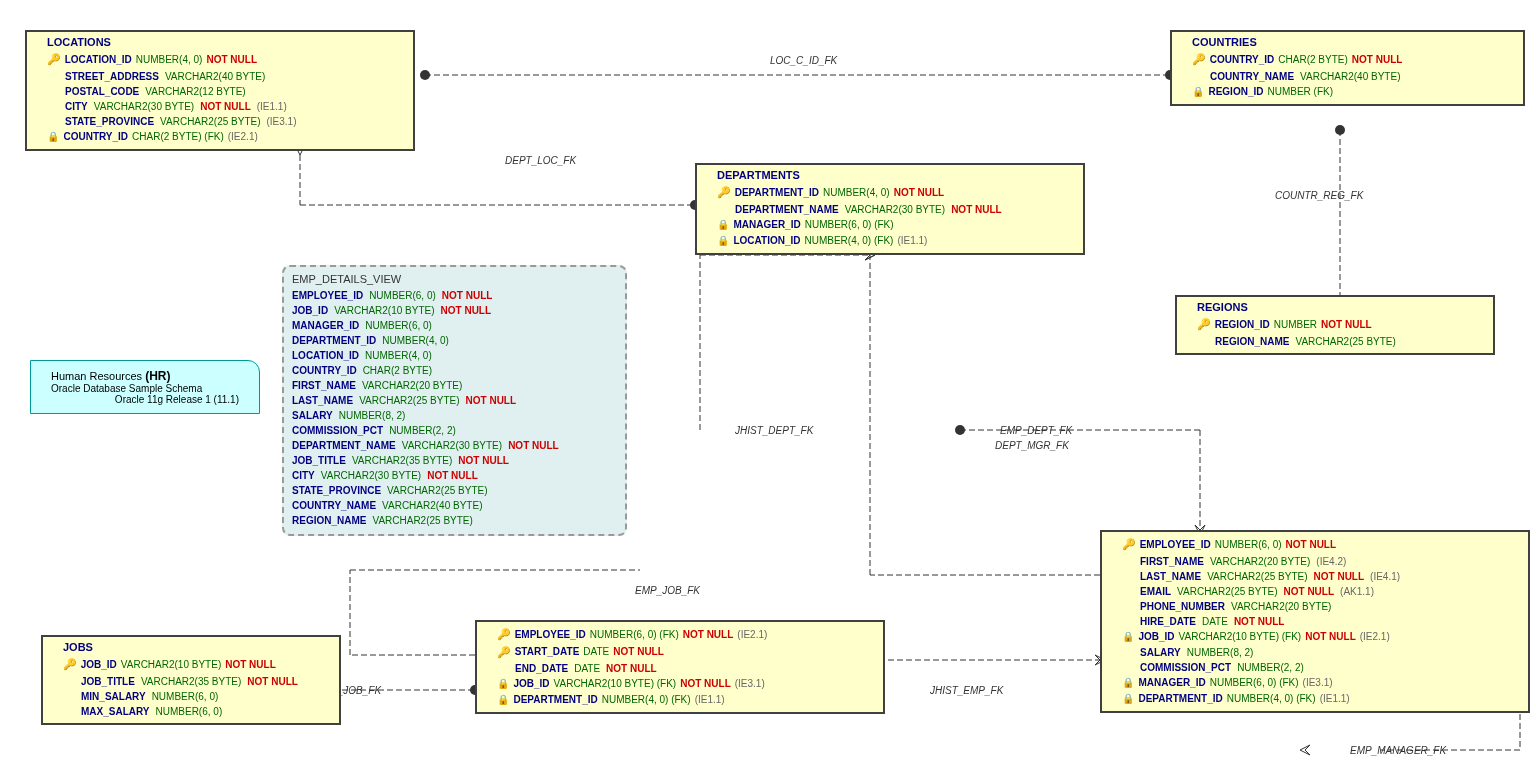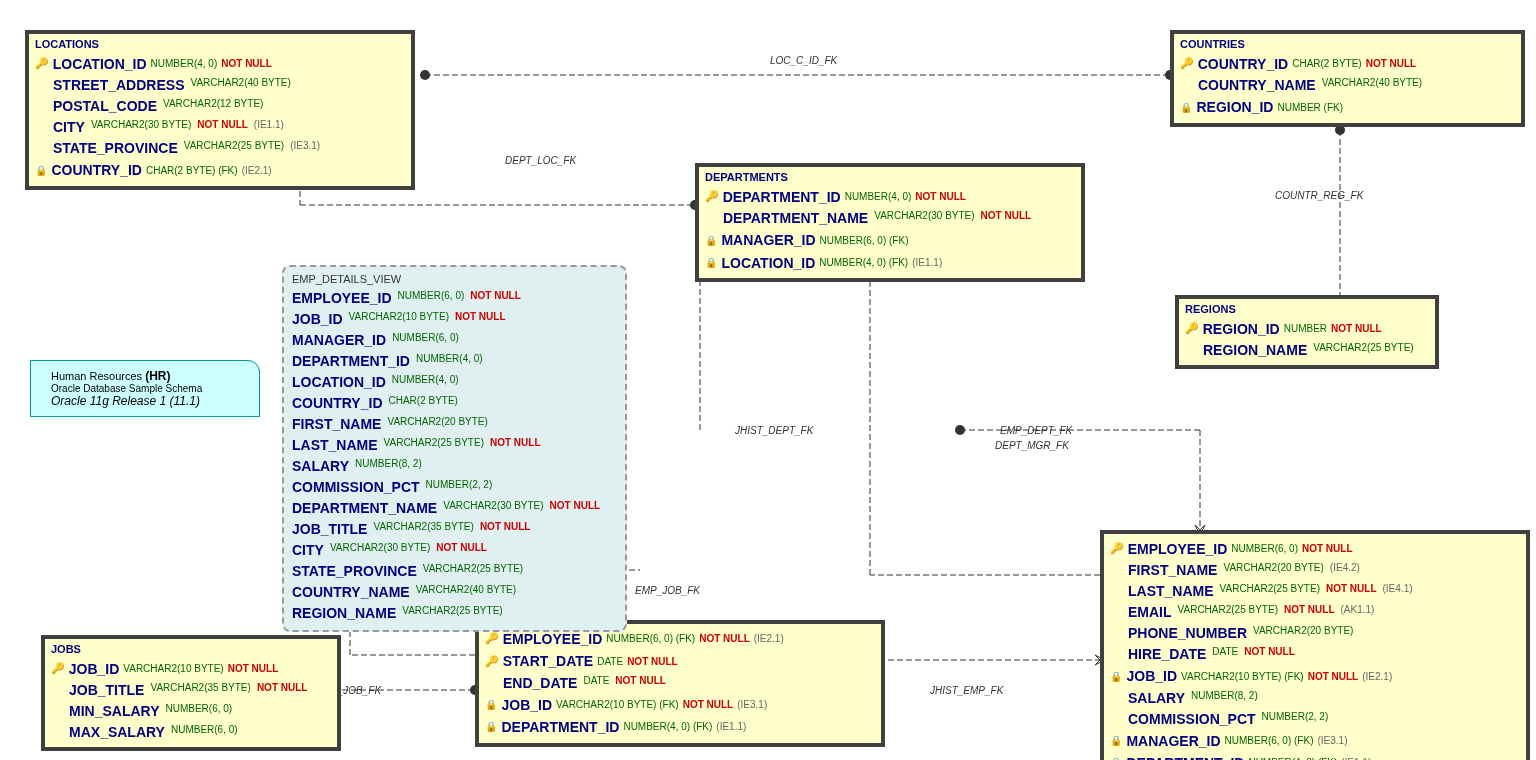--- a/index.html
+++ b/index.html
@@ -14,40 +14,40 @@
     }
     .diagram-container {
       position: relative;
       width: 1536px;
       height: 760px;
       background: white;
     }
     .table-box {
       position: absolute;
       background: #ffffcc;
-      border: 4px solid #404040;
-      padding: 4px 6px;
+      border: 2px solid #404040;
+      padding: 4px 20px;
       min-width: 120px;
     }
     .table-title {
       color: #000080;
       font-weight: bold;
       font-size: 11px;
       margin-bottom: 3px;
     }
     .table-row {
       display: flex;
       gap: 6px;
       line-height: 1.5;
       white-space: nowrap;
     }
     .col-name {
       color: #000080;
       font-weight: bold;
-      font-size: 14px;
+      font-size: 10px;
     }
     .col-type {
       color: #006600;
       font-size: 10px;
     }
     .col-constraint {
       color: #cc0000;
       font-size: 10px;
       font-weight: bold;
     }
@@ -87,22 +87,22 @@
       padding: 8px 20px;
     }
     .label-title {
       font-weight: bold;
       font-size: 12px;
     }
     .label-subtitle {
       font-size: 10px;
     }
     .label-italic {
-      font-style: italic;
-      font-size: 12px;
+      font-size: 10px;
+      text-align: right;
     }
     .rel-label {
       position: absolute;
       font-size: 10px;
       color: #333333;
       font-style: italic;
     }
     svg.lines {
       position: absolute;
       top: 0;
@@ -261,21 +261,21 @@
       <span class="col-type">NUMBER(6, 0) (FK)</span>
     </div>
     <div class="fk-row">
       <span class="lock-symbol">🔒</span>
       <span class="col-name">LOCATION_ID</span>
       <span class="col-type">NUMBER(4, 0) (FK)</span>
       <span class="col-index">(IE1.1)</span>
     </div>
   </div>
 
-  <div class="table-box" style="left:1175px;top:295px;width:264px">
+  <div class="table-box" style="left:1175px;top:295px;width:320px">
     <div class="table-title">REGIONS</div>
     <div class="pk-row">
       <span class="key-symbol">🔑</span>
       <span class="col-name">REGION_ID</span>
       <span class="col-type">NUMBER</span>
       <span class="col-constraint">NOT NULL</span>
     </div>
     <div class="table-row">
       <span style="width:12px;display:inline-block"></span>
       <span class="col-name">REGION_NAME</span>

